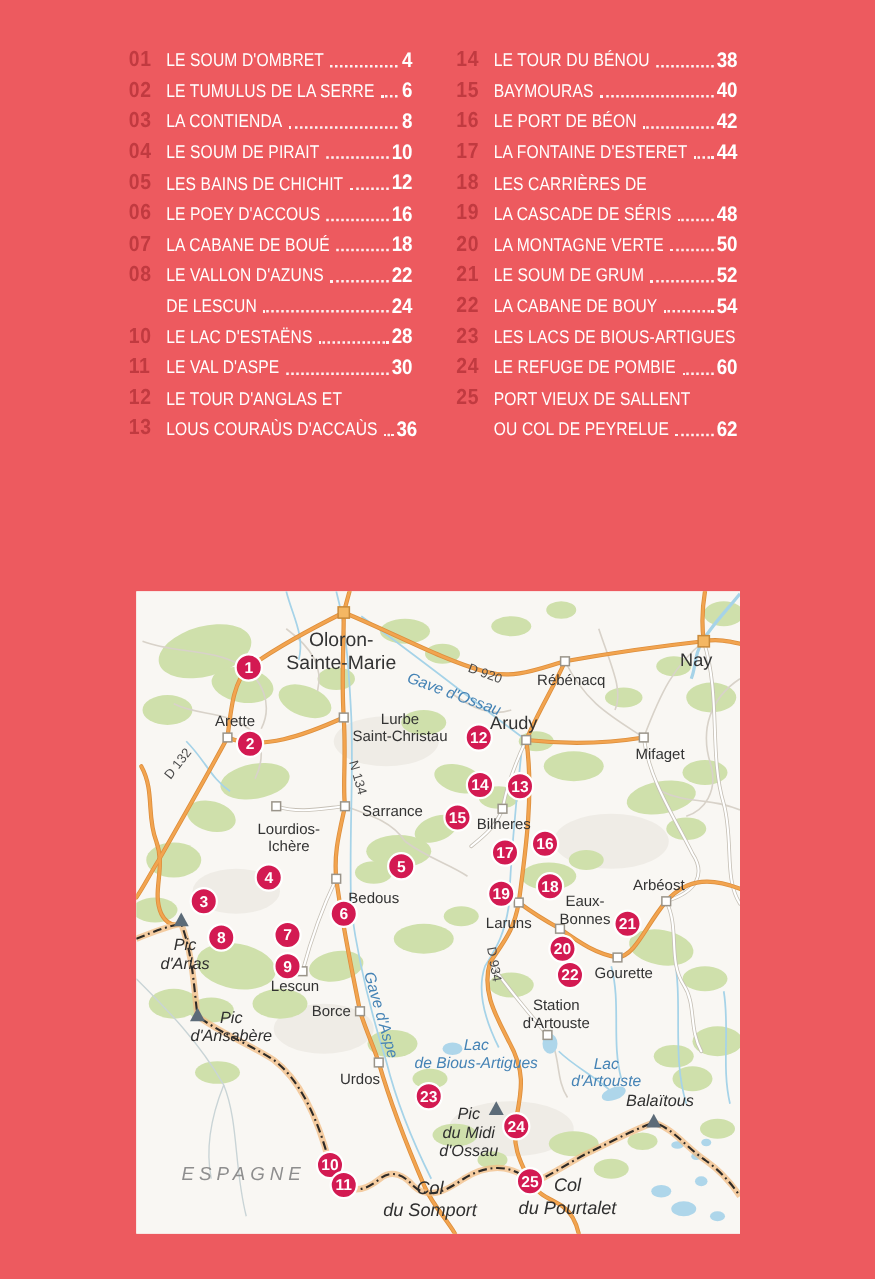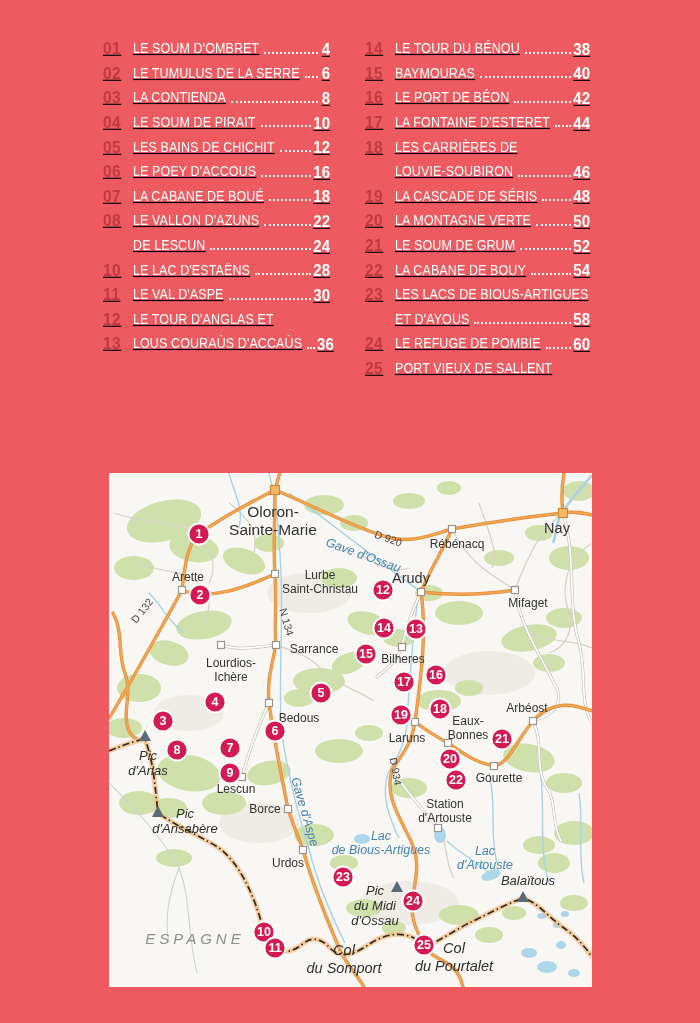--- a/index.html
+++ b/index.html
@@ -1,19 +1,19 @@
 <!DOCTYPE html>
 <html><head>
 <meta charset="utf-8">
 <style>
   html,body{margin:0;padding:0;background:#ED5A5F;}
   .page{position:relative;width:700px;height:1023px;background:#ED5A5F;
         font-family:"Liberation Sans",sans-serif;overflow:hidden;}
   
-  .toc-col{position:absolute;top:36px;text-decoration:underline;}
+  .toc-col{position:absolute;top:36px;}
   .toc-col.c1{left:103px;width:227px;}
   .toc-col.c2{left:365px;width:225px;}
   .toc-line{display:flex;align-items:center;height:24.6px;}
   .toc-num{width:30px;flex:none;color:#C13A40;font-weight:800;font-size:15.5px;
            letter-spacing:.5px;transform:scaleY(1.12);transform-origin:left center;}
   .toc-spacer{width:30px;flex:none;}
   .toc-text{color:#FFFFFF;font-size:12.5px;font-weight:500;letter-spacing:.1px;
             white-space:nowrap;transform:scaleY(1.18);transform-origin:left center;}
   .toc-leader{flex:1;min-width:8px;height:0;border-bottom:2px dotted rgba(255,255,255,.92);
               align-self:flex-end;margin:0 2px 7px 5px;}
@@ -155,26 +155,20 @@
           <span class="toc-num">17</span>
           <span class="toc-text">LA FONTAINE D'ESTERET</span>
           <span class="toc-leader"></span>
           <span class="toc-page">44</span>
         </div>
         <div class="toc-line">
           <span class="toc-num">18</span>
           <span class="toc-text">LES CARRIÈRES DE</span>
         </div>
         <div class="toc-line">
-          <span class="toc-spacer"></span>
-          <span class="toc-text">LOUVIE-SOUBIRON</span>
-          <span class="toc-leader"></span>
-          <span class="toc-page">46</span>
-        </div>
-        <div class="toc-line">
           <span class="toc-num">19</span>
           <span class="toc-text">LA CASCADE DE SÉRIS</span>
           <span class="toc-leader"></span>
           <span class="toc-page">48</span>
         </div>
         <div class="toc-line">
           <span class="toc-num">20</span>
           <span class="toc-text">LA MONTAGNE VERTE</span>
           <span class="toc-leader"></span>
           <span class="toc-page">50</span>
@@ -189,34 +183,34 @@
           <span class="toc-num">22</span>
           <span class="toc-text">LA CABANE DE BOUY</span>
           <span class="toc-leader"></span>
           <span class="toc-page">54</span>
         </div>
         <div class="toc-line">
           <span class="toc-num">23</span>
           <span class="toc-text">LES LACS DE BIOUS-ARTIGUES</span>
         </div>
         <div class="toc-line">
-          <span class="toc-spacer"></span>
-          <span class="toc-text">ET D'AYOUS</span>
-          <span class="toc-leader"></span>
-          <span class="toc-page">58</span>
-        </div>
-        <div class="toc-line">
           <span class="toc-num">24</span>
           <span class="toc-text">LE REFUGE DE POMBIE</span>
           <span class="toc-leader"></span>
           <span class="toc-page">60</span>
         </div>
         <div class="toc-line">
           <span class="toc-num">25</span>
           <span class="toc-text">PORT VIEUX DE SALLENT</span>
+        </div>
+        <div class="toc-line">
+          <span class="toc-spacer"></span>
+          <span class="toc-text">OU COL DE PEYRELUE</span>
+          <span class="toc-leader"></span>
+          <span class="toc-page">62</span>
         </div>
       </div>
   </div>
 
   <svg class="map" width="483" height="514" viewBox="0 0 483 514">
     <rect x="0" y="0" width="483" height="514" fill="#F9F7F3"></rect>
 
     <g>
       <ellipse class="shade" cx="200" cy="120" rx="42" ry="20"></ellipse>
       <ellipse class="shade" cx="380" cy="200" rx="46" ry="22"></ellipse>

